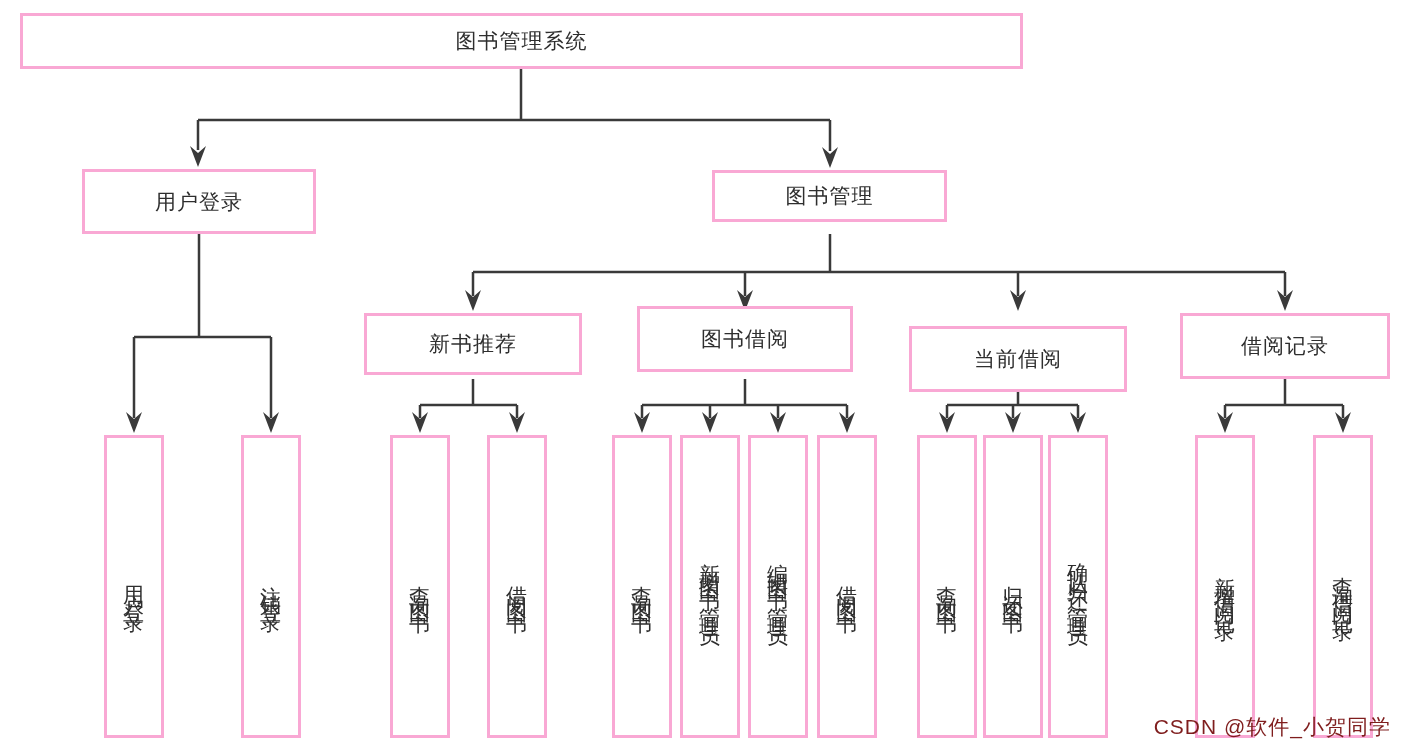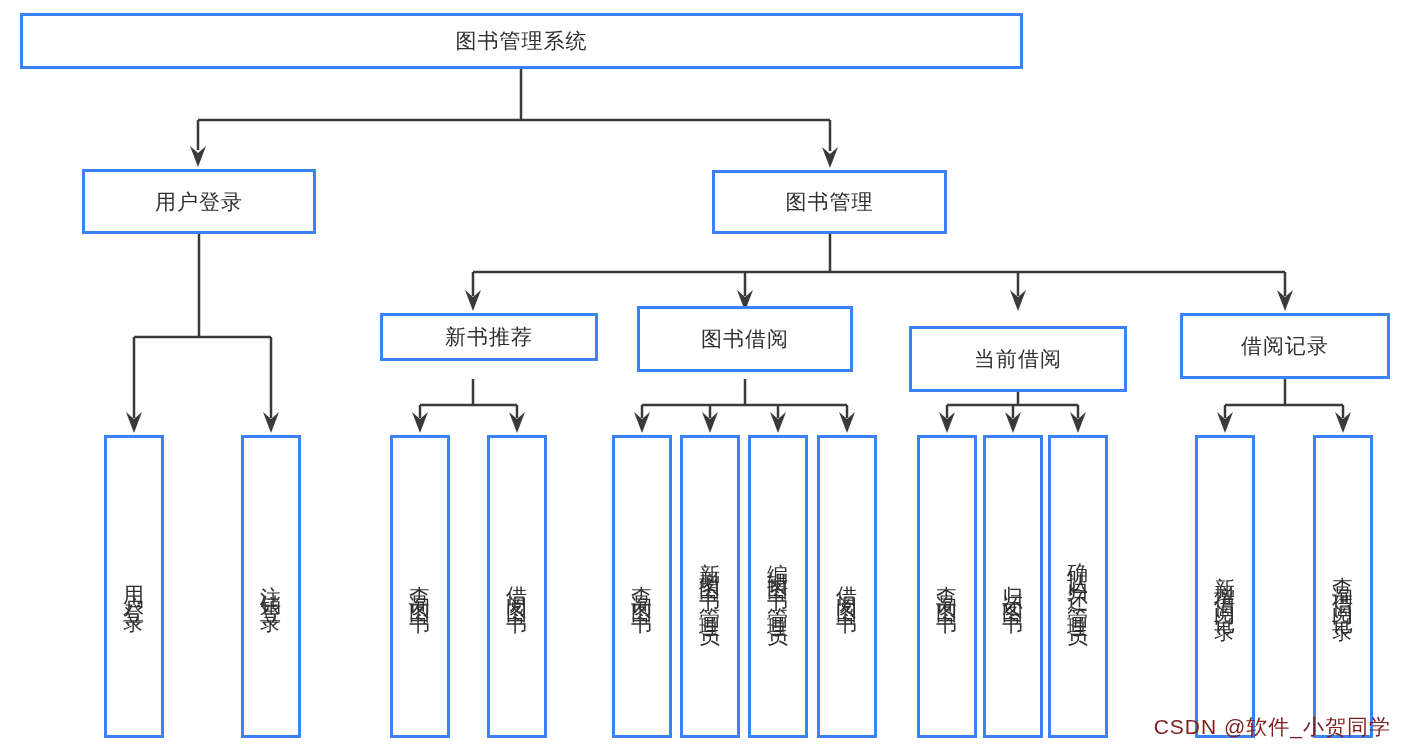--- a/index.html
+++ b/index.html
@@ -3,21 +3,21 @@
 <meta charset="utf-8">
 <style>
   html,body{margin:0;padding:0;background:#ffffff;}
   .canvas{
     position:relative;width:1405px;height:747px;background:#ffffff;overflow:hidden;
     font-family:"Liberation Sans","DejaVu Sans",sans-serif;color:#2e2e2e;
   }
   .connector-layer{position:absolute;left:0;top:0;z-index:1;}
   .node{
     position:absolute;box-sizing:border-box;background:#ffffff;
-    border:3px solid #3b82f6;display:flex;align-items:center;justify-content:center;
+    border:3px solid #f9a8d4;display:flex;align-items:center;justify-content:center;
     z-index:2;
     text-align:right;
   }
   .node .lbl{font-size:21px;letter-spacing:1px;white-space:nowrap;}
   .vbox .lbl{
     writing-mode:vertical-rl;text-orientation:mixed;
     letter-spacing:9px;line-height:1;font-size:21px;white-space:normal;
   }
   .watermark{
     position:absolute;right:14px;bottom:6px;z-index:3;
@@ -64,25 +64,25 @@
     </g>
   </svg>
 
   <div class="node" style="left:20px;top:13px;width:1003px;height:56px">
     <span class="lbl">图书管理系统</span>
   </div>
 
   <div class="node" style="left:82px;top:169px;width:234px;height:65px">
     <span class="lbl">用户登录</span>
   </div>
-  <div class="node" style="left:712px;top:170px;width:235px;height:64px">
+  <div class="node" style="left:712px;top:170px;width:235px;height:52px">
     <span class="lbl">图书管理</span>
   </div>
 
-  <div class="node" style="left:380px;top:313px;width:218px;height:48px">
+  <div class="node" style="left:364px;top:313px;width:218px;height:62px">
     <span class="lbl">新书推荐</span>
   </div>
   <div class="node" style="left:637px;top:306px;width:216px;height:66px">
     <span class="lbl">图书借阅</span>
   </div>
   <div class="node" style="left:909px;top:326px;width:218px;height:66px">
     <span class="lbl">当前借阅</span>
   </div>
   <div class="node" style="left:1180px;top:313px;width:210px;height:66px">
     <span class="lbl">借阅记录</span>

